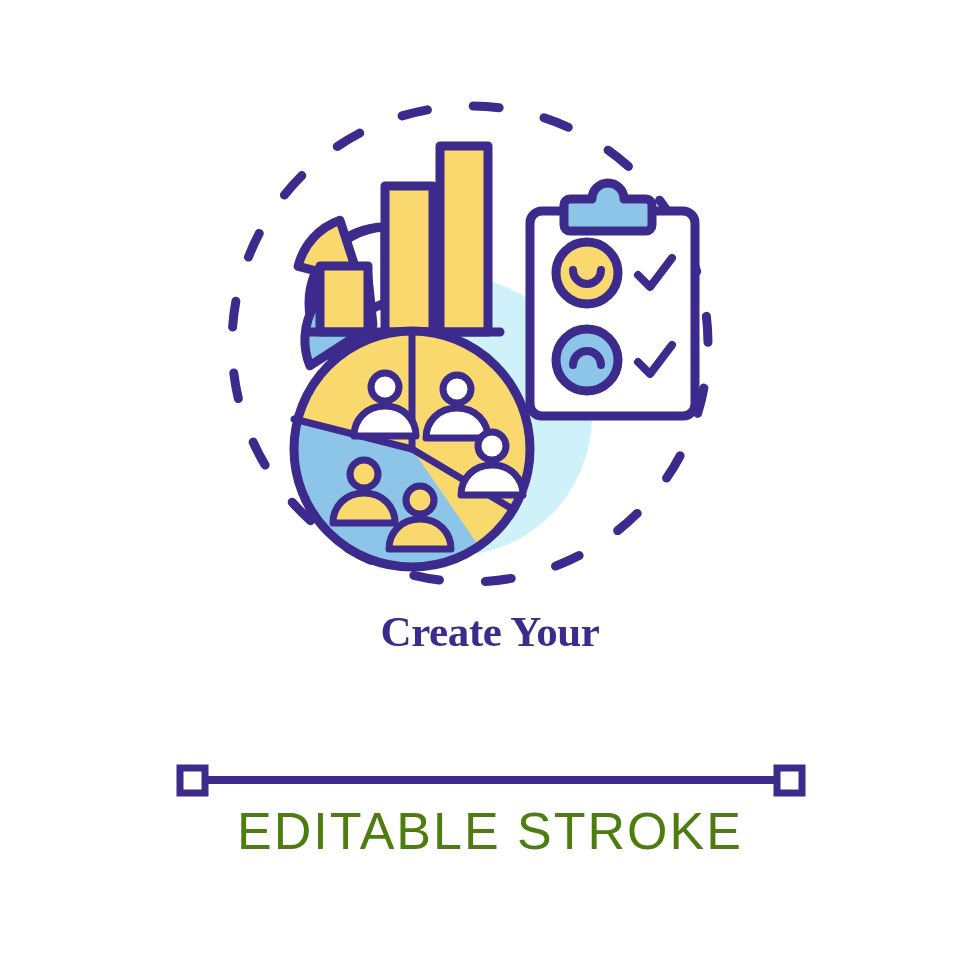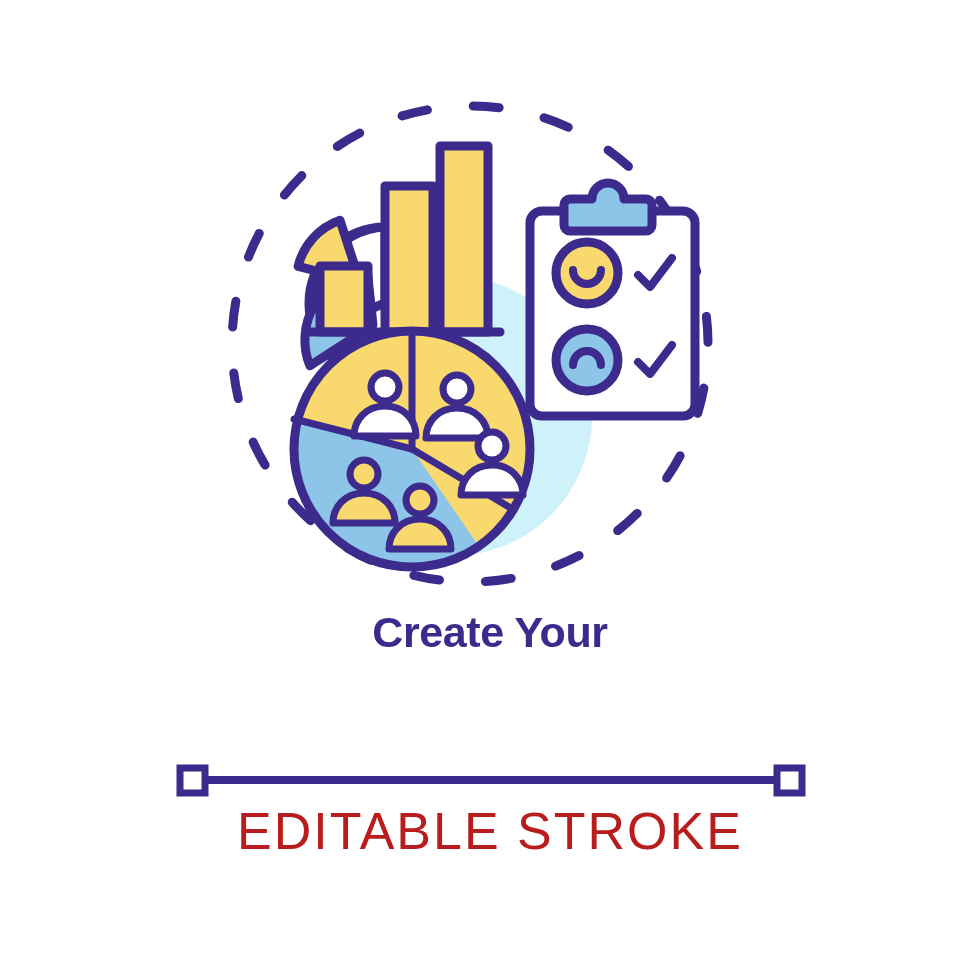--- a/index.html
+++ b/index.html
@@ -41,21 +41,21 @@
   .title-block {
     position: absolute;
     left: 0;
     top: 606px;
     width: 980px;
     text-align: center;
   }
   .title-line {
     display: block;
     color: #3C2A8C;
-    font-family: Liberation Sans, sans-serif;
+    font-family: Liberation Serif, serif;
     font-weight: 700;
     font-size: 43px;
     letter-spacing: -0.4px;
     line-height: 52px;
     white-space: nowrap;
   }
 
   
   .stroke-indicator {
     position: absolute;
@@ -70,21 +70,21 @@
     height: 48px;
   }
   .stroke-caption {
     position: absolute;
     left: 0;
     top: 800px;
     width: 980px;
     text-align: center;
   }
   .stroke-caption span {
-    color: #b91c1c;
+    color: #4d7c0f;
     font-family: "Liberation Sans", sans-serif;
     font-weight: 400;
     font-size: 52px;
     letter-spacing: 2px;
     line-height: 62px;
     white-space: nowrap;
   }
 </style>
 </head>
 <body>

